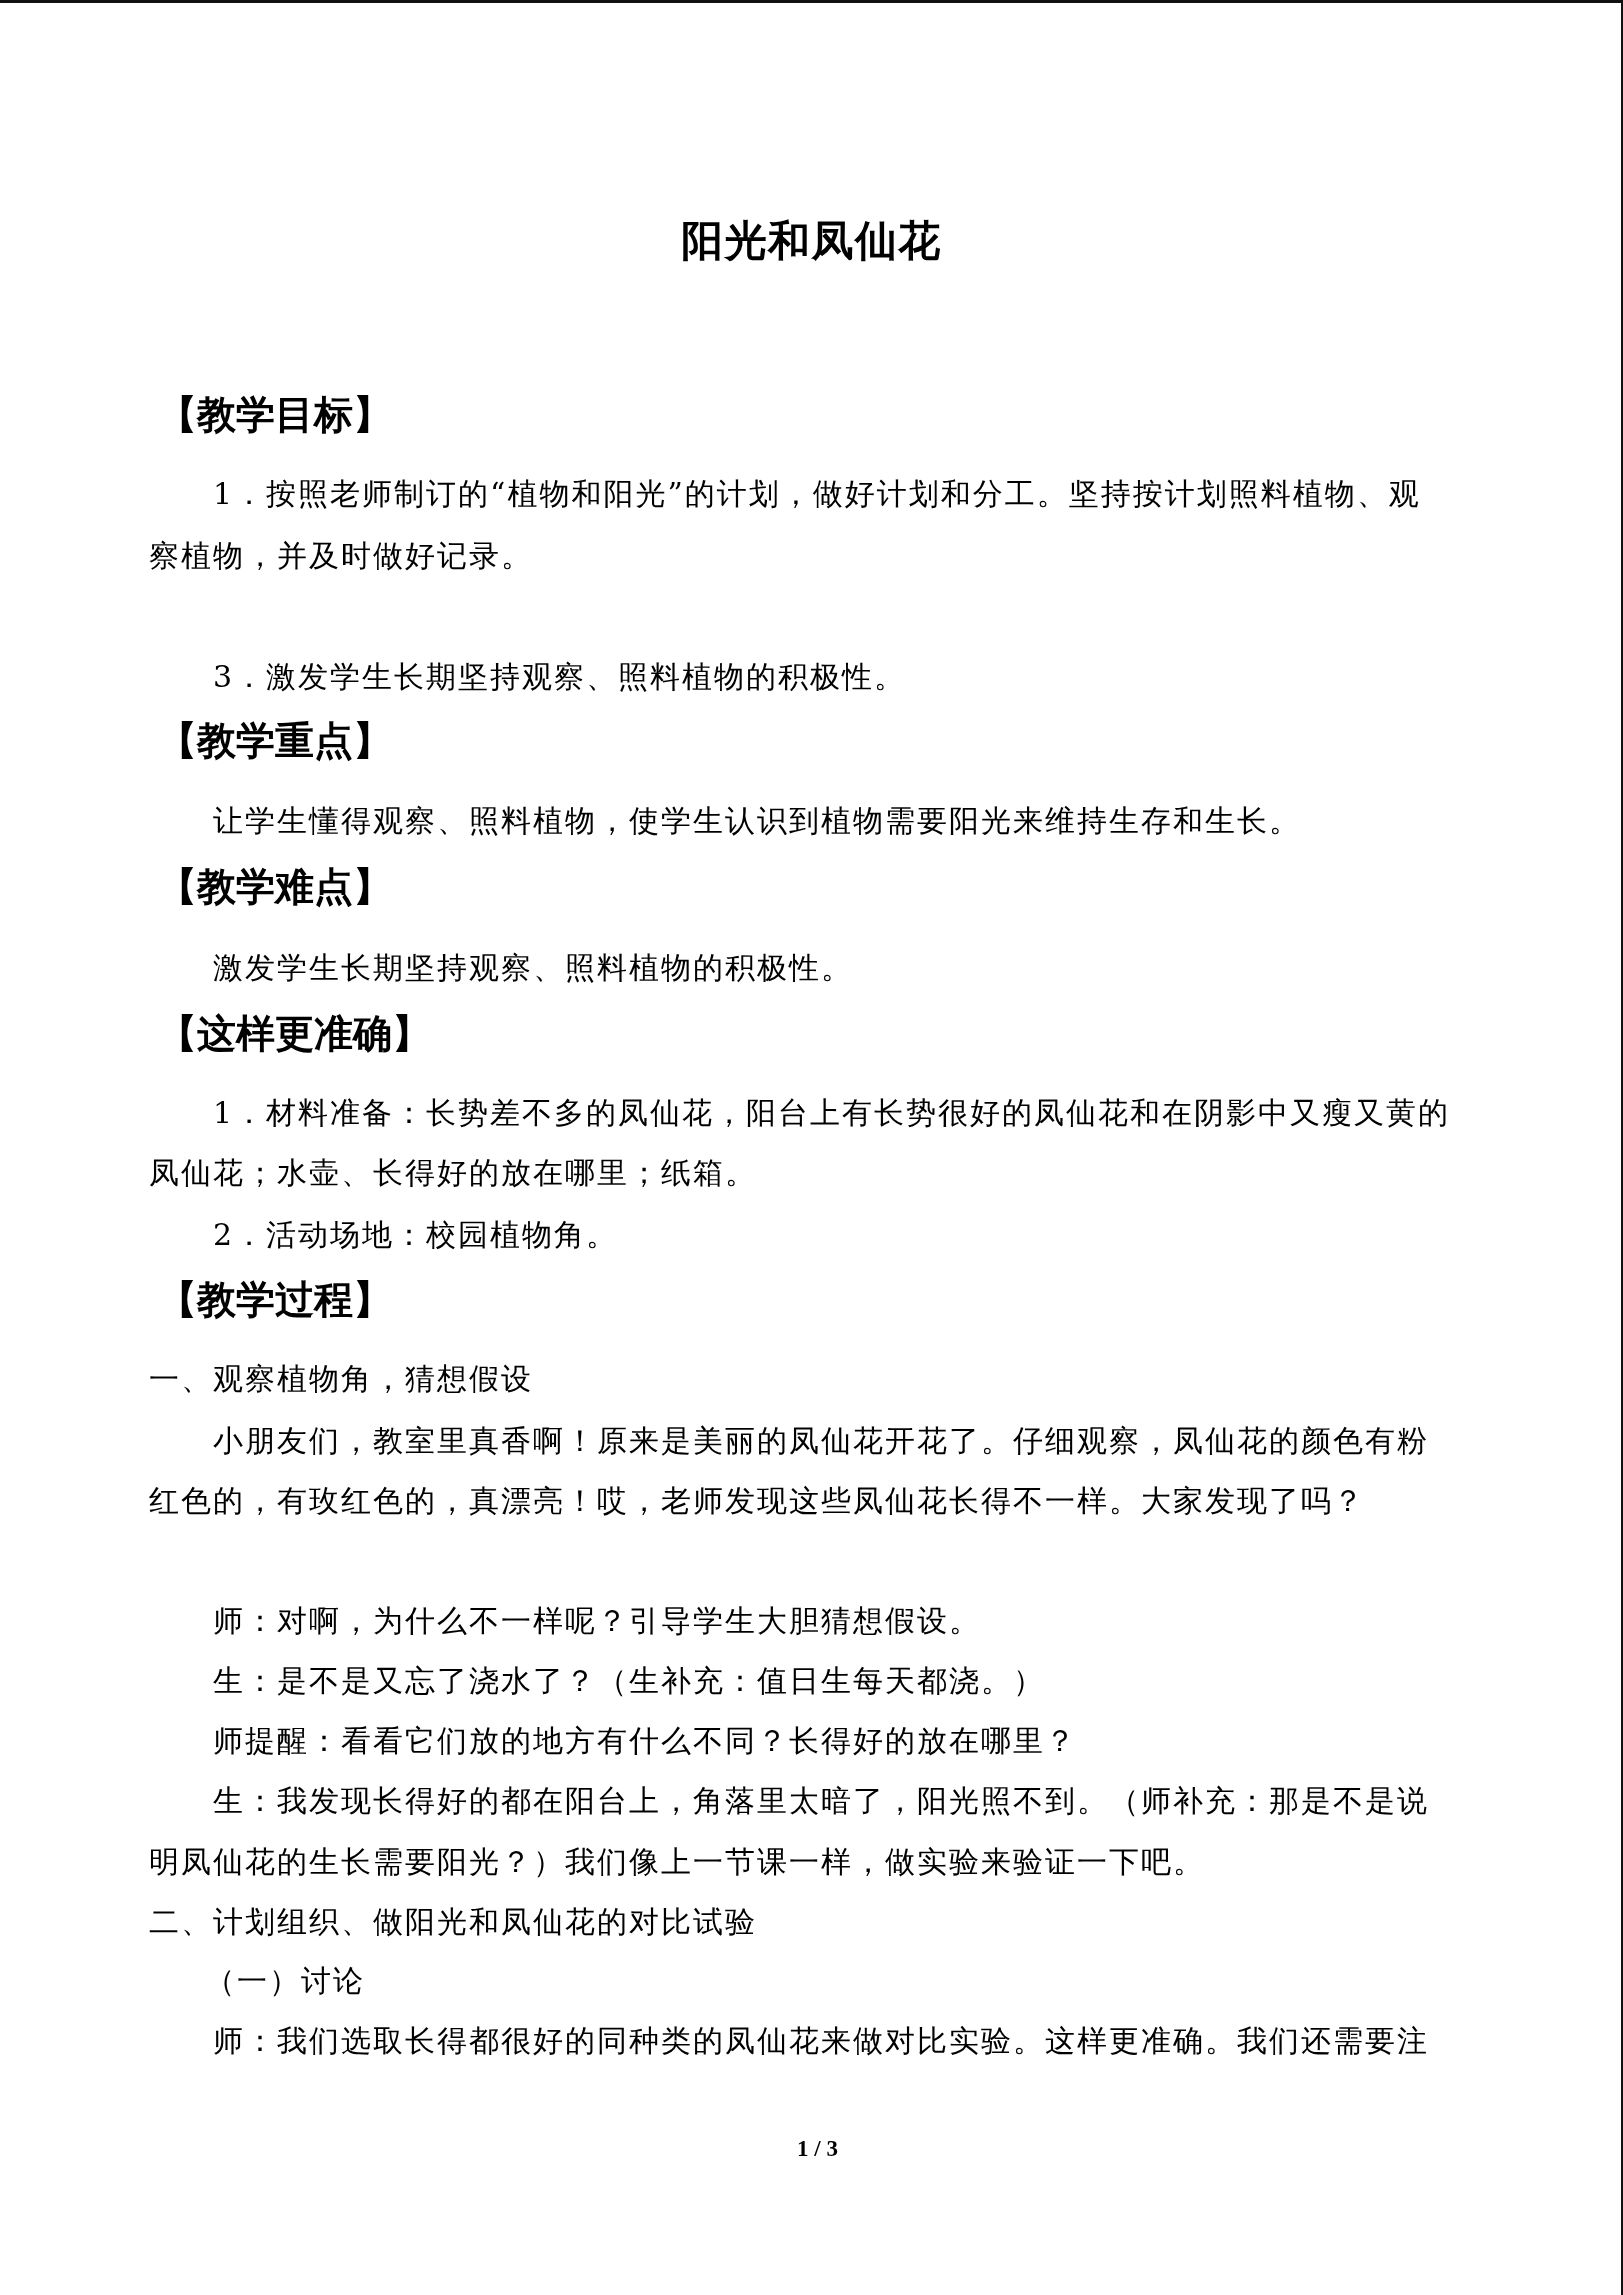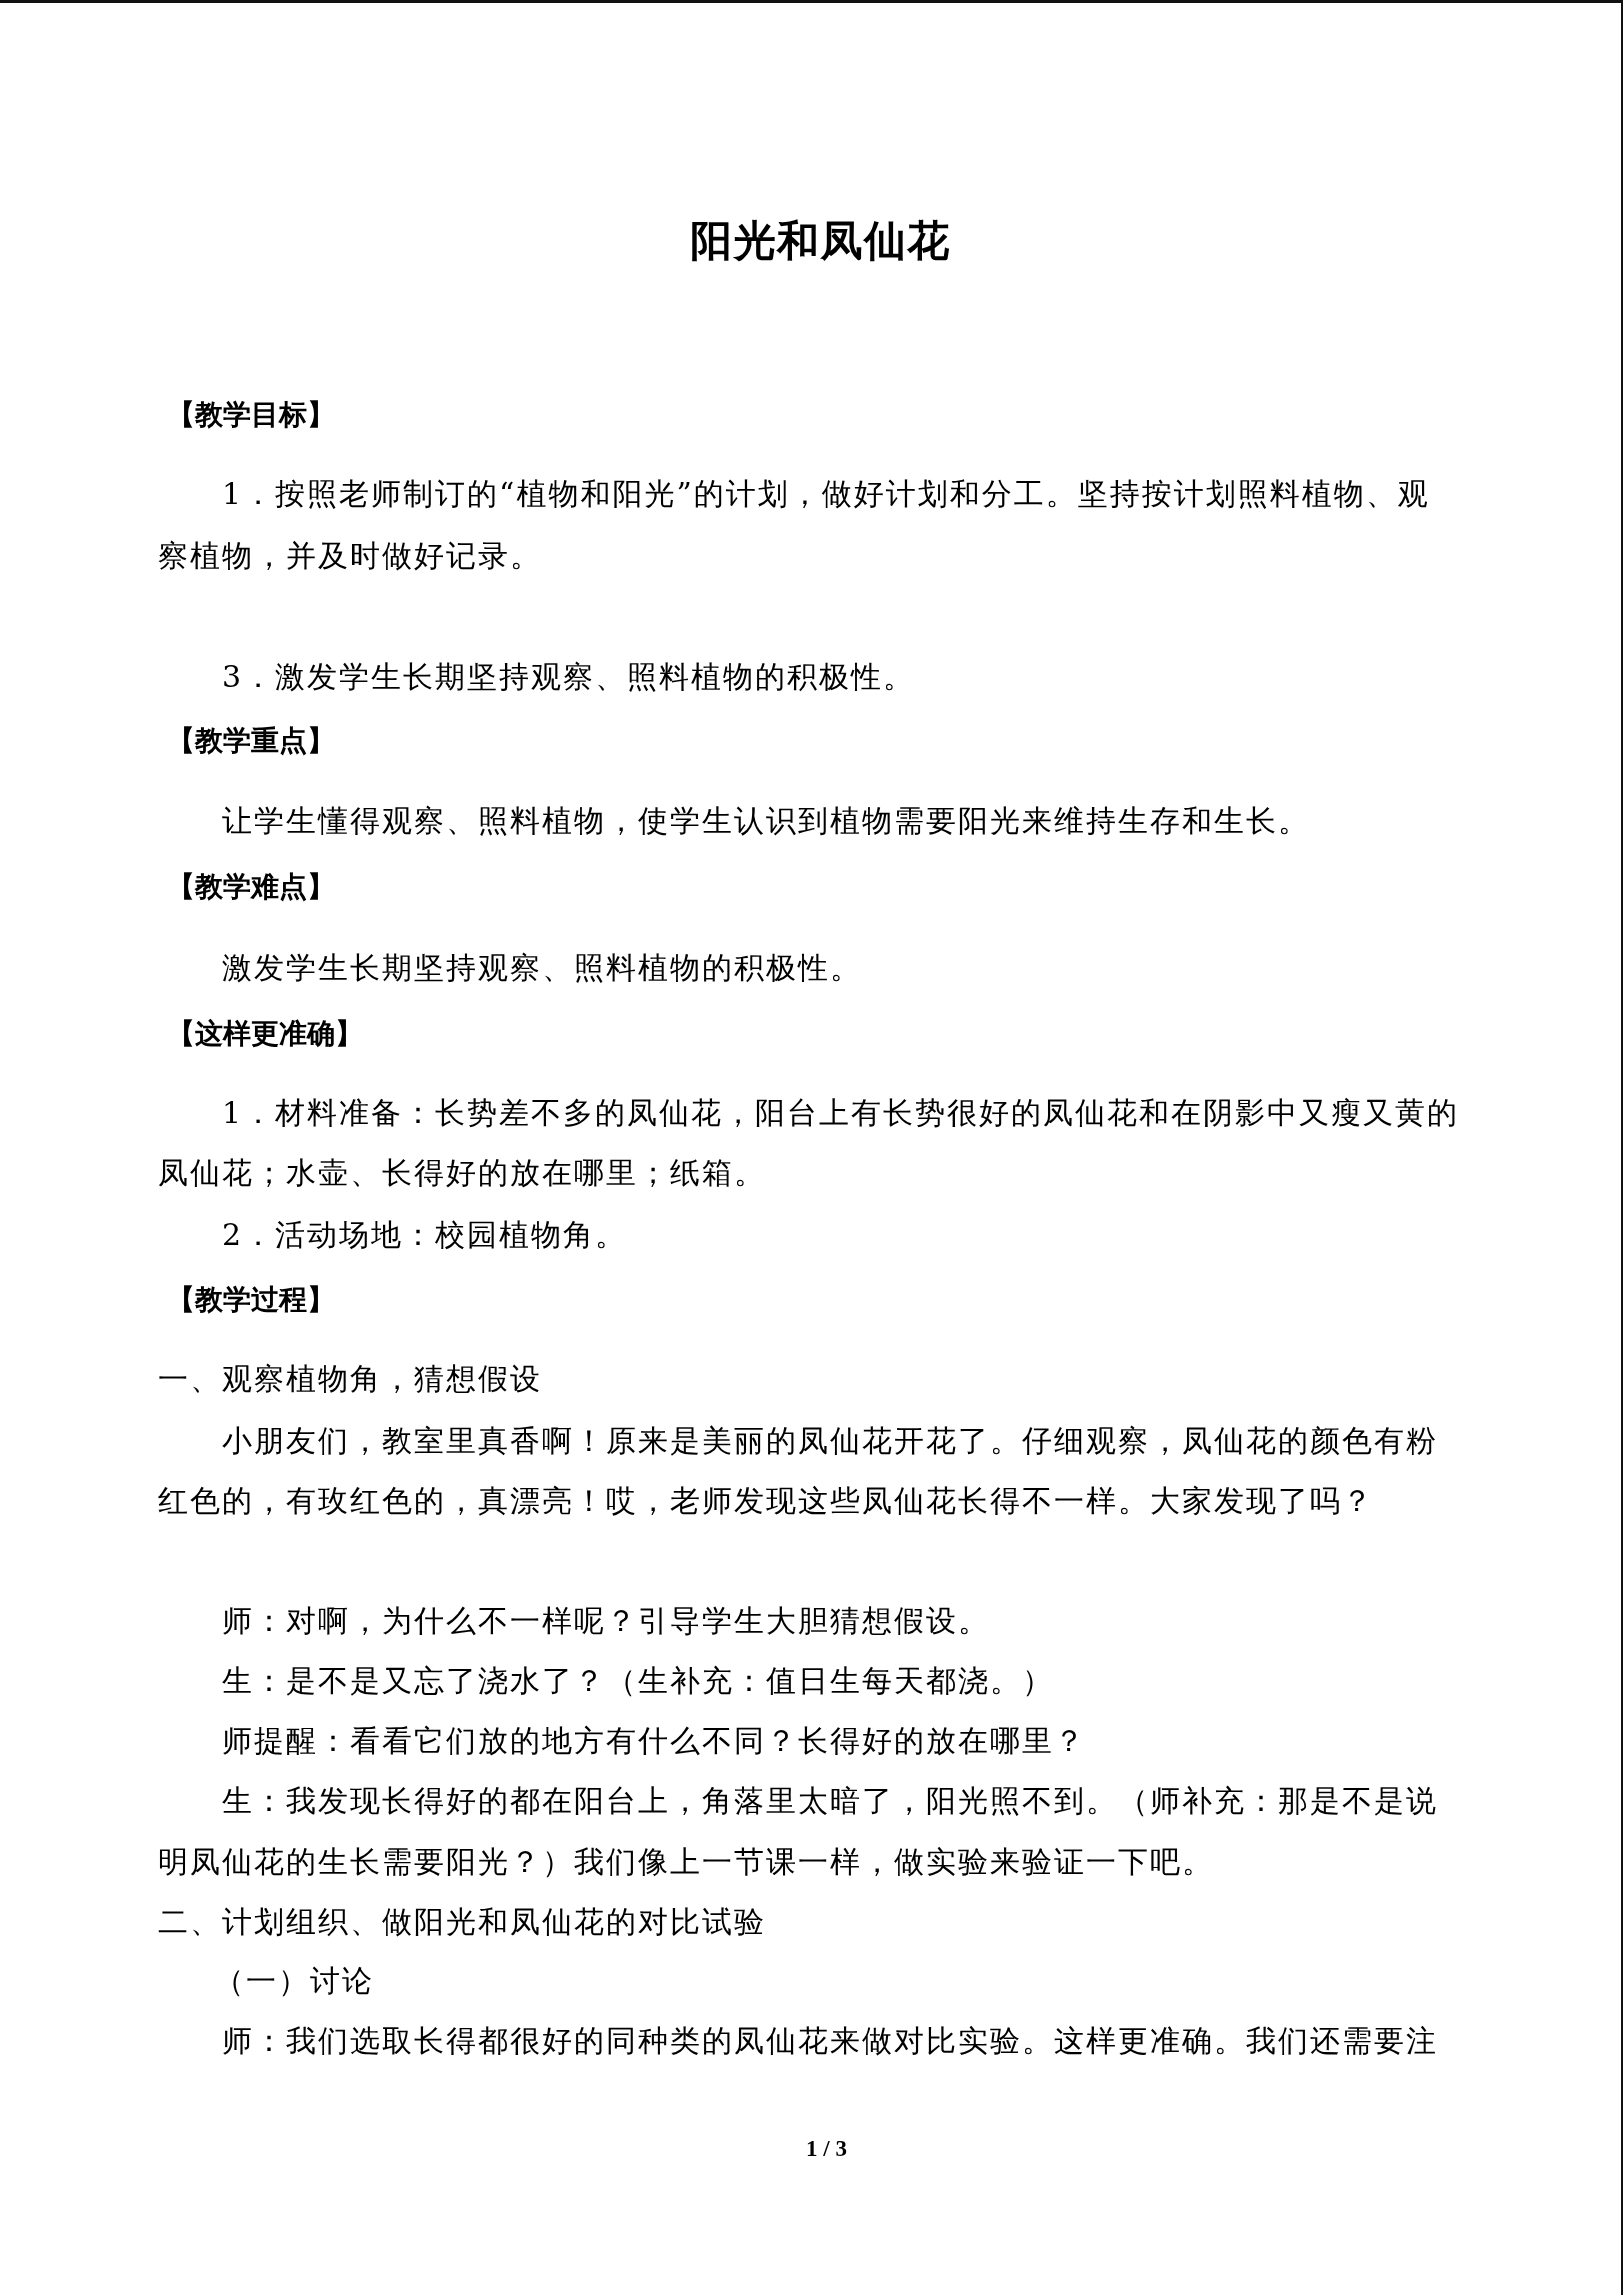--- a/index.html
+++ b/index.html
@@ -22,40 +22,40 @@
     background: #111111;
   }
   .right-border {
     position: absolute;
     right: 0; top: 0;
     width: 2px; height: 2295px;
     background: #111111;
   }
   .page {
     position: absolute;
-    left: 9px; top: 0;
+    left: 0; top: 0;
     width: 1330px; height: 2295px;
   }
   .title {
     position: absolute;
     left: 0; width: 1623px;
     top: 213px;
     text-align: center;
     font-family: "DejaVu Sans", "Liberation Sans", sans-serif;
     font-weight: bold;
     font-size: 42px;
     line-height: 55px;
     letter-spacing: 1.4px;
   }
   .heading {
     position: absolute;
     left: 158px;
     font-family: "DejaVu Sans", "Liberation Sans", sans-serif;
     font-weight: bold;
-    font-size: 28px;
+    font-size: 39px;
     line-height: 44px;
     white-space: nowrap;
   }
   .line {
     position: absolute;
     left: 149px;
     font-size: 30px;
     line-height: 41px;
     letter-spacing: 2px;
     white-space: nowrap;

